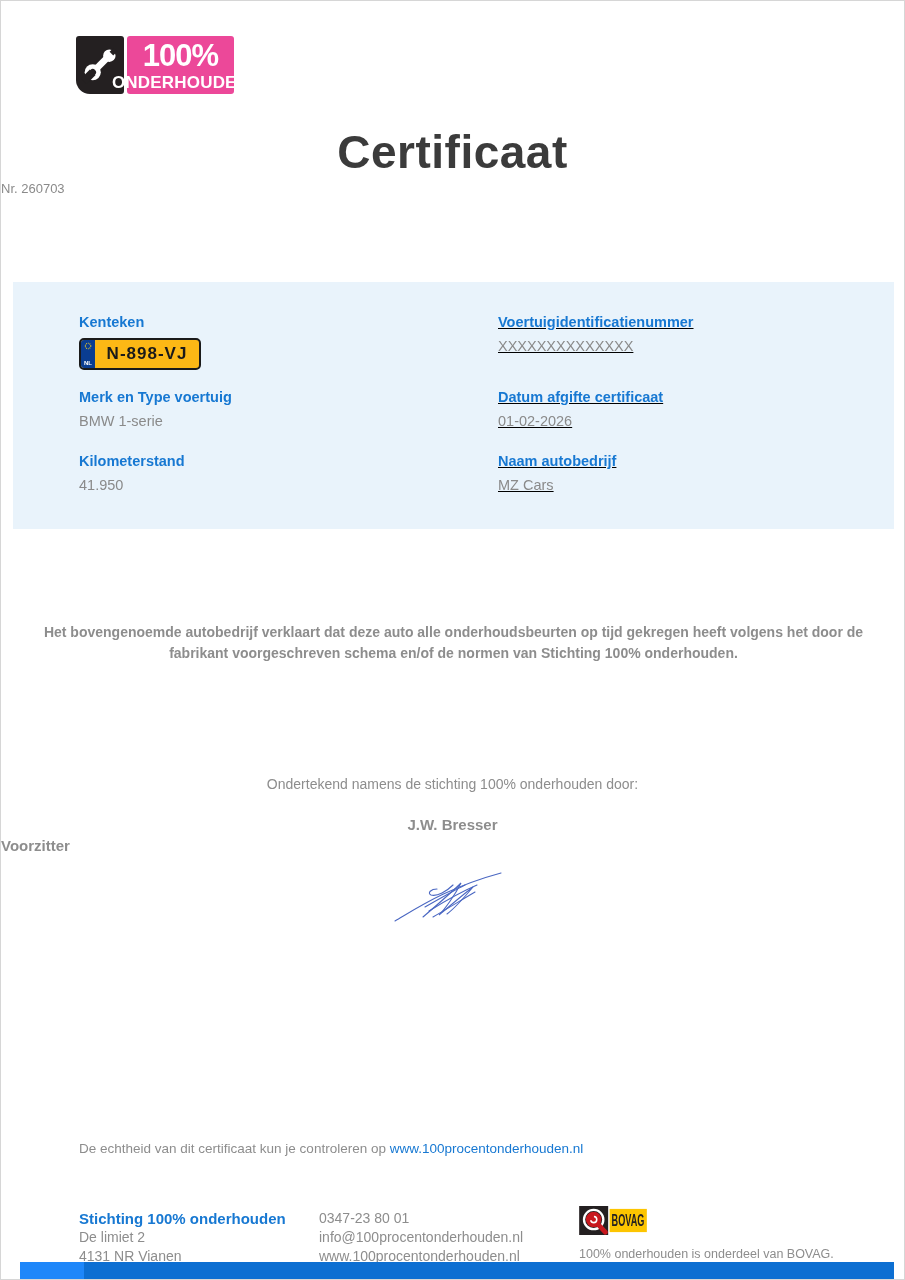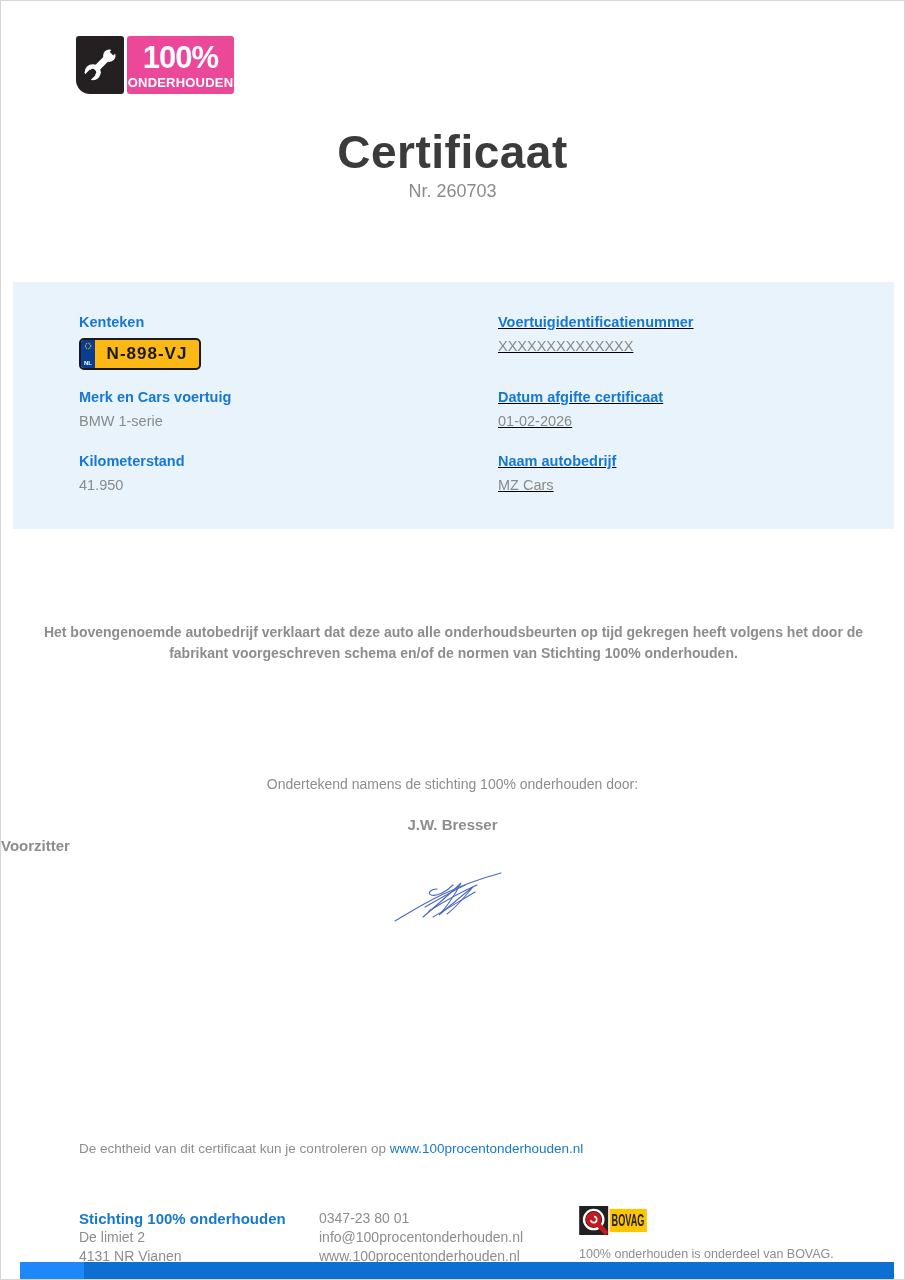--- a/index.html
+++ b/index.html
@@ -8,26 +8,26 @@
     background:#ffffff;border:1px solid #d6d6d6;box-sizing:border-box;
     font-family:"Liberation Sans","DejaVu Sans",sans-serif;overflow:hidden;
   }
   
   .logo{position:absolute;left:75px;top:35px;display:flex;gap:3px;height:58px;}
   .logo-wrench{width:48px;height:58px;background:#242021;border-radius:3px 3px 3px 14px;
     display:flex;align-items:center;justify-content:center;}
   .logo-text{width:107px;height:58px;background:#ec4899;border-radius:3px;color:#fff;
     display:flex;flex-direction:column;align-items:center;justify-content:center;line-height:1;}
   .logo-percent{font-size:31px;font-weight:800;letter-spacing:-1px;margin-top:1px;}
-  .logo-name{font-size:13px;font-weight:800;letter-spacing:0.2px;margin-top:3px;}
+  .logo-name{font-size:17px;font-weight:800;letter-spacing:0.2px;margin-top:3px;}
   
   .title{position:absolute;left:0;top:124px;width:100%;text-align:center;
     font-size:46px;font-weight:700;color:#3b3b3b;letter-spacing:0.5px;}
-  .cert-number{position:absolute;left:0;top:180px;width:100%;text-align:center;
-    font-size:18px;color:#8a8a8a;}
+  .cert-number{position:absolute;left:0;top:180px;width:100%;text-align:left;
+    font-size:13px;color:#8a8a8a;}
   
   .info-box{position:absolute;left:12px;top:281px;width:881px;height:247px;background:#e9f3fb;}
   .field{position:absolute;}
   .field-label{font-size:14.5px;font-weight:700;color:#1778d2;margin-bottom:8px;}
   .field-value{font-size:14.5px;color:#8a8a8a;}
   .col-l{left:66px;}  .col-r{left:485px;text-decoration:underline;}
   .row1{top:32px;} .row2{top:107px;} .row3{top:171px;}
   
   .plate{display:flex;width:118px;height:28px;border:2px solid #1a1a1a;border-radius:5px;
     overflow:hidden;background:#fcb815;margin-top:4px;}
@@ -101,21 +101,21 @@
         <div class="plate-text">N-898-VJ</div>
       </div>
     </div>
 
     <div class="field col-r row1">
       <div class="field-label">Voertuigidentificatienummer</div>
       <div class="field-value">XXXXXXXXXXXXXX</div>
     </div>
 
     <div class="field col-l row2">
-      <div class="field-label">Merk en Cars voertuig</div>
+      <div class="field-label">Merk en Type voertuig</div>
       <div class="field-value">BMW 1-serie</div>
     </div>
 
     <div class="field col-r row2">
       <div class="field-label">Datum afgifte certificaat</div>
       <div class="field-value">01-02-2026</div>
     </div>
 
     <div class="field col-l row3">
       <div class="field-label">Kilometerstand</div>

